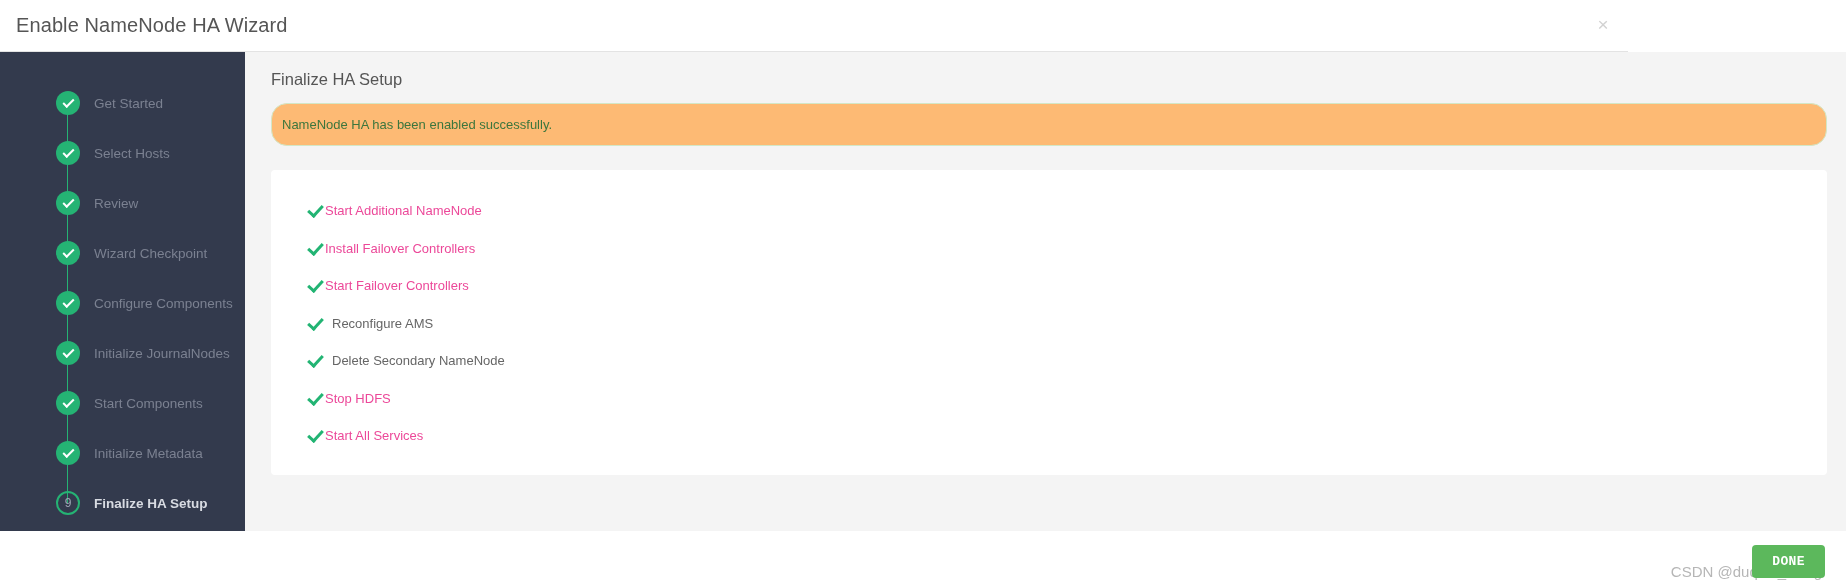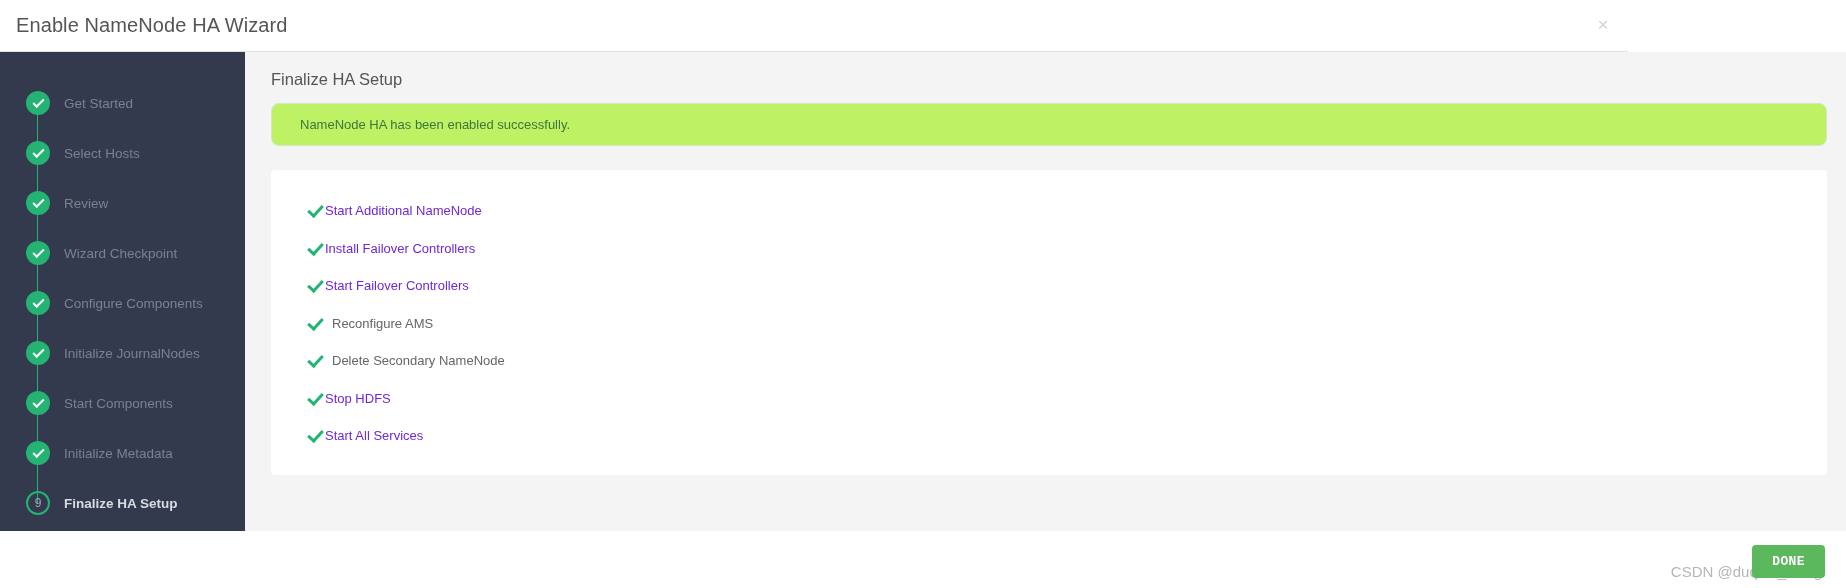--- a/index.html
+++ b/index.html
@@ -60,20 +60,21 @@
     display: flex;
   }
 
   
   .sidebar {
     width: 245px;
     background: #333a4d;
     position: relative;
     flex: 0 0 245px;
     padding-top: 26px;
+    padding-left: 30px;
   }
   .step {
     position: relative;
     height: 50px;
     display: flex;
     align-items: center;
     padding-left: 26px;
   }
   .step-marker {
     position: relative;
@@ -132,24 +133,24 @@
     position: relative;
     padding: 18px 18px 0 26px;
   }
   .content-title {
     font-size: 16.5px;
     color: #555555;
     font-weight: normal;
     margin-bottom: 14px;
   }
   .alert-success {
-    background: #bef264;
+    background: #fdba74;
     border: 1px solid #d3e7c6;
-    border-radius: 8px;
-    padding: 13px 28px;
+    border-radius: 16px;
+    padding: 13px 10px;
     font-size: 13px;
     color: #3c763d;
     margin-right: 0;
     width: 1556px;
   }
   .task-card {
     margin-top: 24px;
     background: #ffffff;
     border-radius: 4px;
     width: 1556px;
@@ -175,21 +176,21 @@
     left: 1px;
     top: 2px;
     width: 12px;
     height: 6px;
     border-left: 3px solid #22b473;
     border-bottom: 3px solid #22b473;
     transform: rotate(-48deg);
   }
   .task-label {
     font-size: 13px;
-    color: #6d28d9;
+    color: #ec4899;
     cursor: pointer;
   }
   .task-item.plain .task-label {
     color: #666666;
     cursor: default;
     margin-left: 7px;
   }
 
   
   .wizard-footer {

